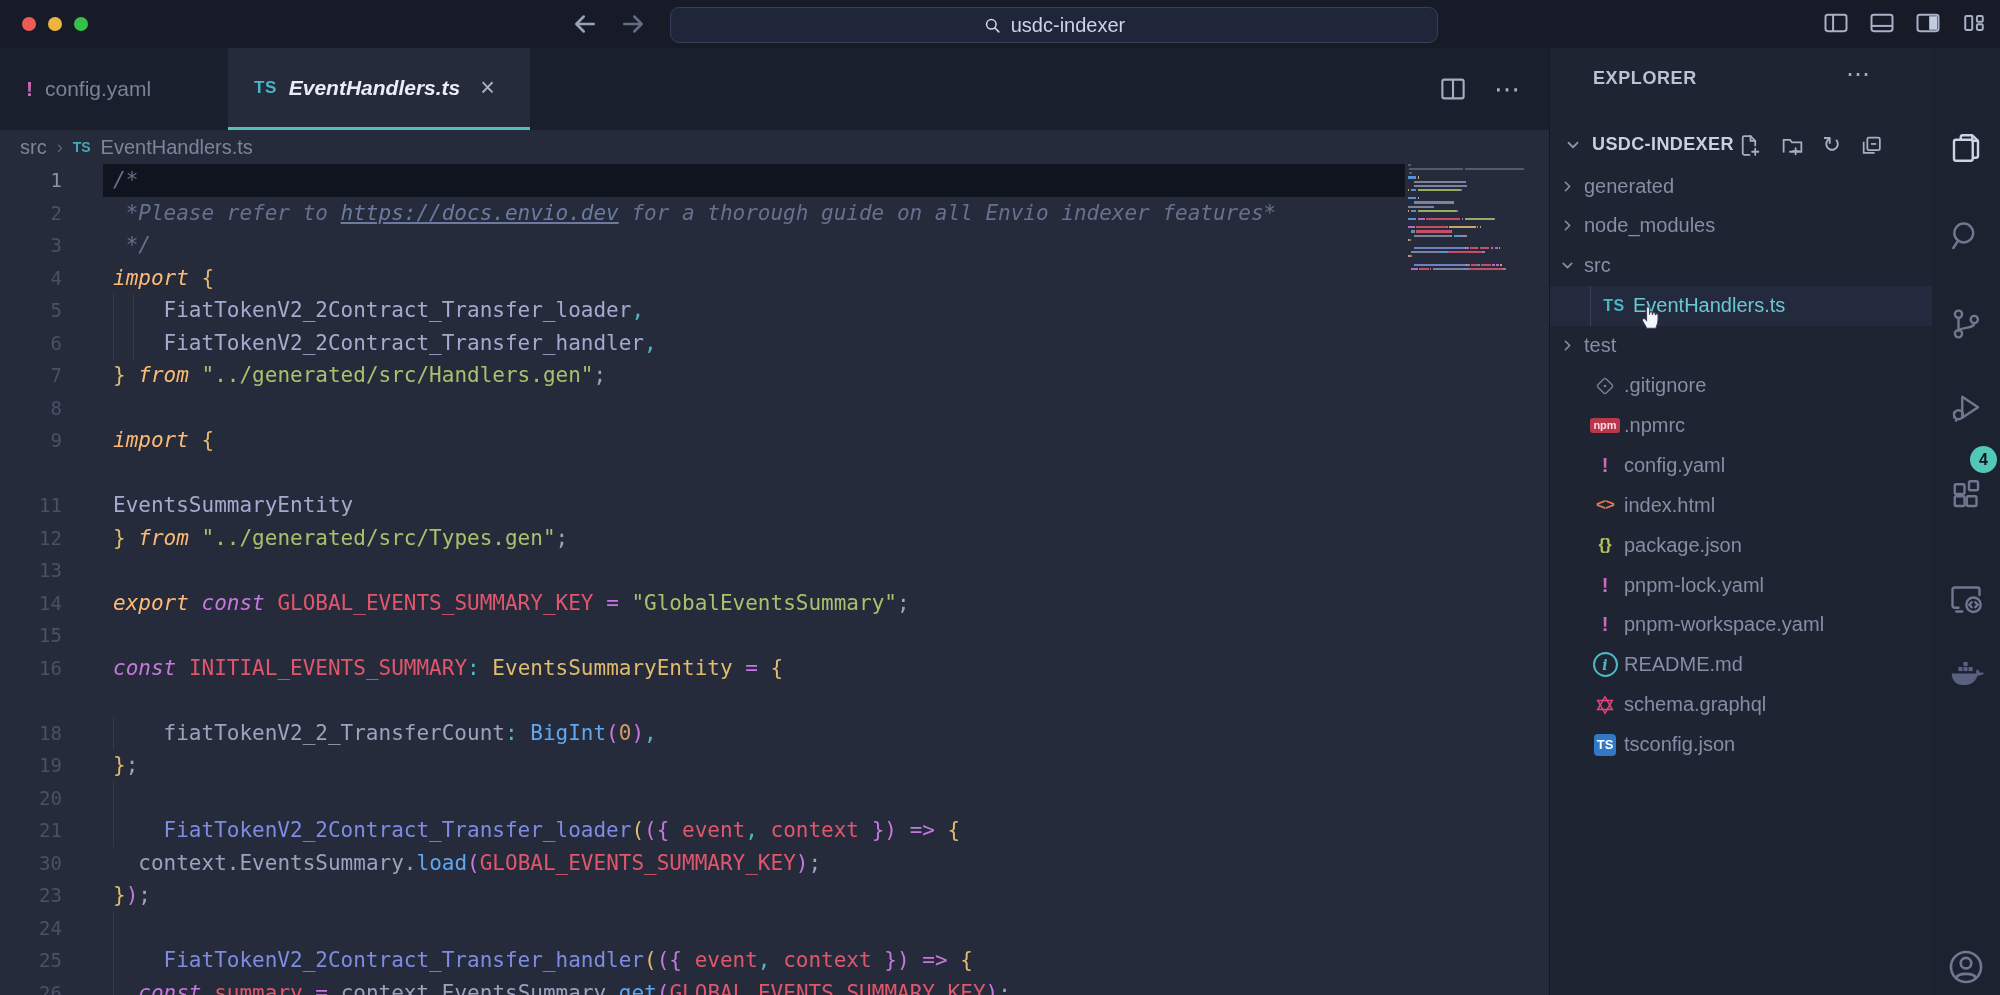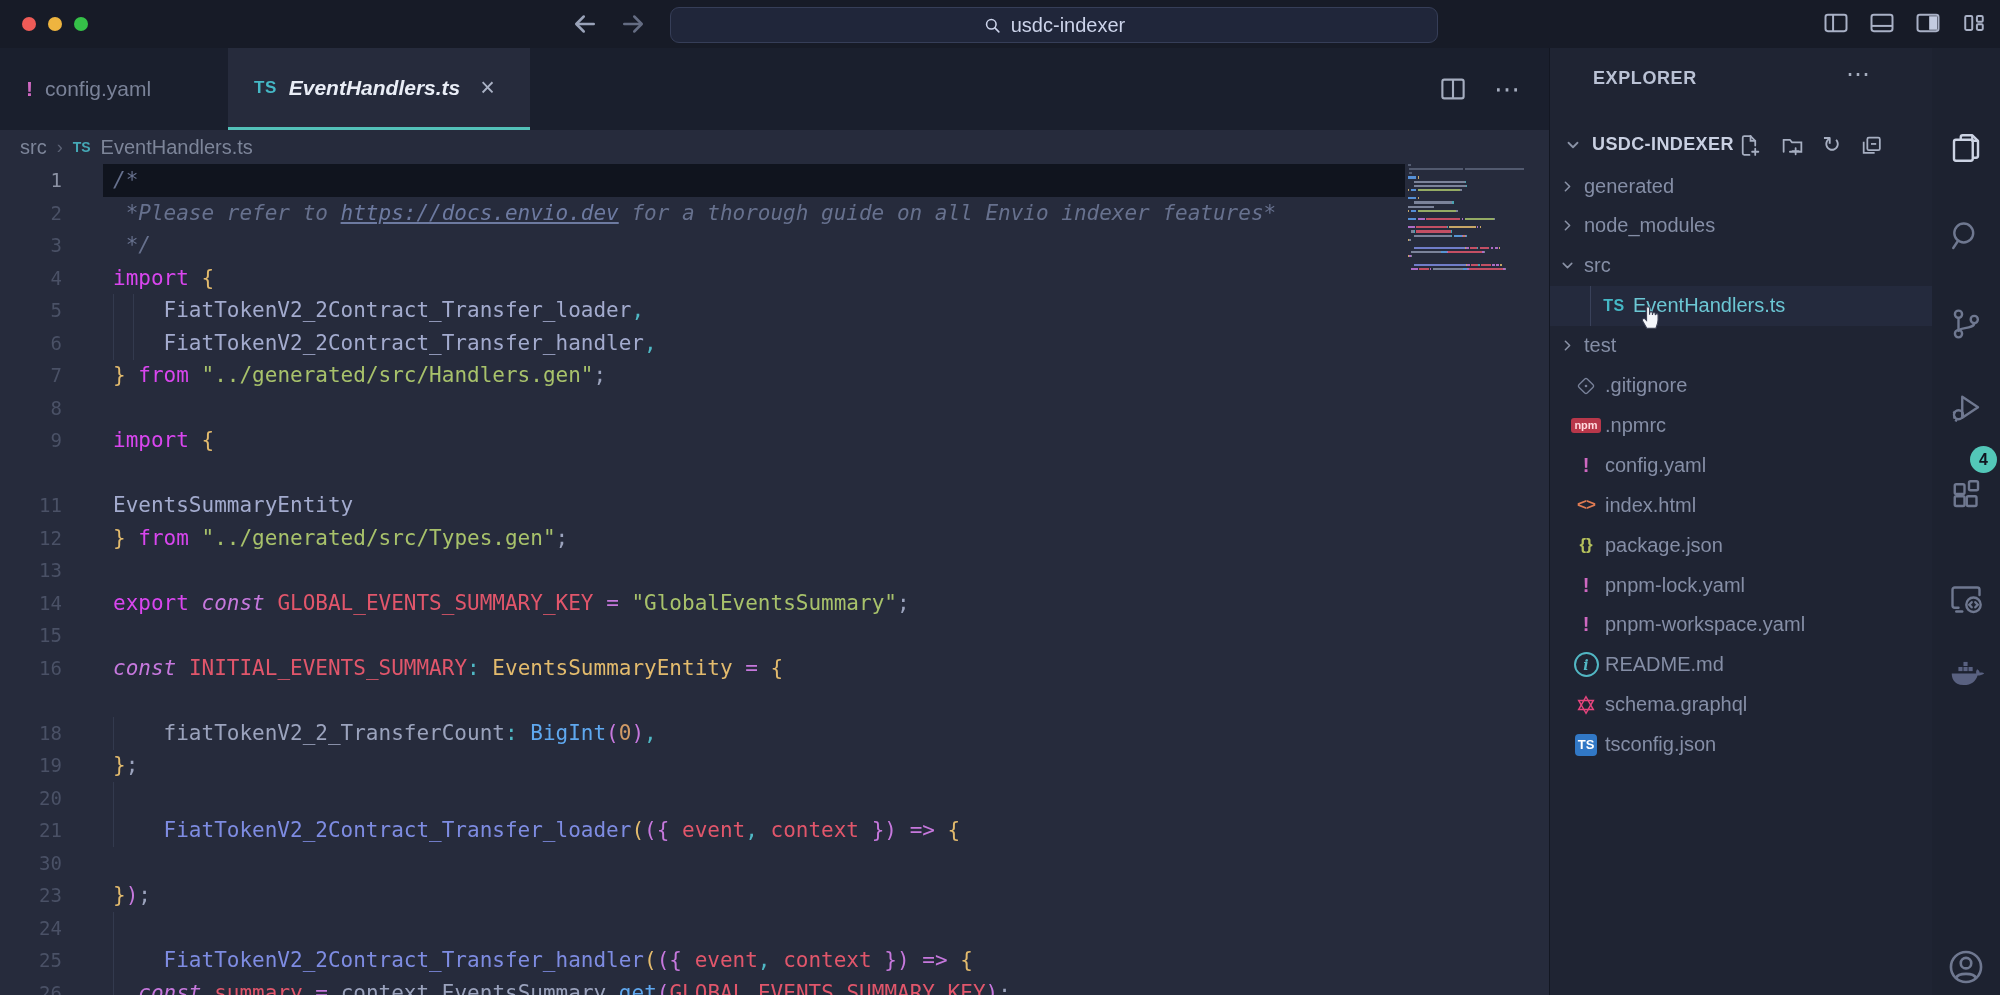--- a/index.html
+++ b/index.html
@@ -37,21 +37,21 @@
   
   .code-layer{position:absolute;left:0;top:164px;width:1549px;height:831px;}
   .code-row{position:absolute;left:0;width:1549px;height:33px;font-family:"DejaVu Sans Mono",monospace;font-size:21px;line-height:33px;white-space:pre;}
   .code-row.hl::before{content:"";position:absolute;left:103px;top:0;width:1302px;height:33px;background:#10141e;}
   .ln{position:absolute;left:0;top:0;width:62px;text-align:right;color:#4a5166;font-size:19px;}
   .ln-active{color:#8d93a5;}
   .lc{position:absolute;left:113px;top:0;}
   .guide{position:absolute;top:0;width:1px;height:33px;background:#333a4e;}
   .tk-com{color:#67718e;font-style:italic}
   .tk-comlink{color:#6d7aa0;font-style:italic;text-decoration:underline}
-  .tk-kw{color:#d946ef;}
+  .tk-kw{color:#fdba74;font-style:italic}
   .tk-kw2{color:#c678dd;font-style:italic}
   .tk-id{color:#a3abce}
   .tk-var{color:#e1566b}
   .tk-type{color:#e3bb6d}
   .tk-str{color:#a8c26b}
   .tk-fn{color:#5fa8ef}
   .tk-fn2{color:#7e8ce2}
   .tk-num{color:#d19a66}
   .tk-pn{color:#9ba3bd}
   .tk-te{color:#4fb8c5}
@@ -69,21 +69,21 @@
   .sb-header{position:absolute;left:0;top:0;width:100%;height:62px;}
   .sb-title{position:absolute;left:43px;top:20px;font-size:18px;font-weight:600;letter-spacing:.6px;color:#bac2d5;}
   .sb-more{position:absolute;right:62px;top:12px;font-size:24px;color:#a5adbf;}
   .section-row{position:absolute;left:0;top:78px;width:100%;height:40px;}
   .section-label{position:absolute;left:42px;top:8px;font-size:18px;font-weight:700;letter-spacing:.4px;color:#c9d0e2;}
   .section-icons{position:absolute;right:48px;top:7px;display:flex;gap:18px;color:#a7afc2;}
   .glyph-btn{font-size:22px;line-height:24px;color:#a7afc2;font-family:"DejaVu Sans",sans-serif;}
   .tree{position:absolute;left:0;top:118px;width:100%;}
   .tree-row{position:absolute;left:0;width:100%;height:40px;display:flex;align-items:center;color:#858ea6;font-size:20px;}
   .tree-row .chev{margin-left:9px;margin-right:8px;color:#8a92a6;}
-  .tree-row .ficon{width:30px;margin-left:21px;margin-right:4px;display:flex;justify-content:center;align-items:center;}
+  .tree-row .ficon{width:30px;margin-left:40px;margin-right:4px;display:flex;justify-content:center;align-items:center;}
   .tree-row.child{position:relative;}
   .tree-row.child::before{content:"";position:absolute;left:40px;top:0;width:1px;height:40px;background:#39415a;}
   .tree-row.child .ficon{margin-left:49px;}
   .tree-row.selected{background:#242a3d;}
   .tree-row.selected .lbl{color:#6cc7d4;}
   .icon-yaml{color:#cf68c1;font-weight:bold;font-size:20px;}
   .icon-html{color:#e07b53;font-weight:bold;font-size:17px;letter-spacing:-1px;}
   .icon-braces{color:#b5c15c;font-weight:bold;font-size:17px;}
   .icon-ts{color:#45b8c6;font-weight:bold;font-size:16px;letter-spacing:.5px;}
   .icon-tsbadge{background:#3178c6;color:#fff;font-weight:bold;font-size:13px;width:22px;height:22px;border-radius:4px;display:flex;align-items:center;justify-content:center;}
@@ -199,21 +199,21 @@
     <div class="code-row" style="top: 325px;"><div class="ln">11</div><div class="lc"><span class="tk-id">EventsSummaryEntity</span></div></div>
     <div class="code-row" style="top: 357.5px;"><div class="ln">12</div><div class="lc"><span class="tk-b1">}</span><span class="tk-pn"> </span><span class="tk-kw">from</span><span class="tk-pn"> </span><span class="tk-str">"../generated/src/Types.gen"</span><span class="tk-pn">;</span></div></div>
     <div class="code-row" style="top: 390px;"><div class="ln">13</div><div class="lc"></div></div>
     <div class="code-row" style="top: 422.5px;"><div class="ln">14</div><div class="lc"><span class="tk-kw">export</span><span class="tk-pn"> </span><span class="tk-kw2">const</span><span class="tk-pn"> </span><span class="tk-var">GLOBAL_EVENTS_SUMMARY_KEY</span><span class="tk-pn"> </span><span class="tk-op">=</span><span class="tk-pn"> </span><span class="tk-str">"GlobalEventsSummary"</span><span class="tk-pn">;</span></div></div>
     <div class="code-row" style="top: 455px;"><div class="ln">15</div><div class="lc"></div></div>
     <div class="code-row" style="top: 487.5px;"><div class="ln">16</div><div class="lc"><span class="tk-kw2">const</span><span class="tk-pn"> </span><span class="tk-var">INITIAL_EVENTS_SUMMARY</span><span class="tk-te">:</span><span class="tk-pn"> </span><span class="tk-type">EventsSummaryEntity</span><span class="tk-pn"> </span><span class="tk-op">=</span><span class="tk-pn"> </span><span class="tk-b1">{</span></div></div>
     <div class="code-row" style="top: 552.5px;"><div class="ln">18</div><div class="guide" style="left: 113px;"></div><div class="lc"><span class="tk-pn">    fiatTokenV2_2_TransferCount</span><span class="tk-te">:</span><span class="tk-pn"> </span><span class="tk-fn">BigInt</span><span class="tk-b2">(</span><span class="tk-num">0</span><span class="tk-b2">)</span><span class="tk-te">,</span></div></div>
     <div class="code-row" style="top: 585px;"><div class="ln">19</div><div class="lc"><span class="tk-b1">}</span><span class="tk-pn">;</span></div></div>
     <div class="code-row" style="top: 617.5px;"><div class="ln">20</div><div class="guide" style="left: 113px;"></div><div class="lc"></div></div>
     <div class="code-row" style="top: 650px;"><div class="ln">21</div><div class="guide" style="left: 113px;"></div><div class="lc"><span class="tk-pn">    </span><span class="tk-fn2">FiatTokenV2_2Contract_Transfer_loader</span><span class="tk-b1">(</span><span class="tk-b2">({</span><span class="tk-pn"> </span><span class="tk-var">event</span><span class="tk-te">,</span><span class="tk-pn"> </span><span class="tk-var">context</span><span class="tk-pn"> </span><span class="tk-b2">})</span><span class="tk-pn"> </span><span class="tk-op">=&gt;</span><span class="tk-pn"> </span><span class="tk-b1">{</span></div></div>
-    <div class="code-row" style="top: 682.5px;"><div class="ln">30</div></div>
+    <div class="code-row" style="top: 682.5px;"><div class="ln">30</div><div class="lc"><span class="tk-pn">  context</span><span class="tk-pn">.</span><span class="tk-pn">EventsSummary</span><span class="tk-pn">.</span><span class="tk-fn">load</span><span class="tk-b2">(</span><span class="tk-var">GLOBAL_EVENTS_SUMMARY_KEY</span><span class="tk-b2">)</span><span class="tk-pn">;</span></div></div>
     <div class="code-row" style="top: 715px;"><div class="ln">23</div><div class="lc"><span class="tk-b1">}</span><span class="tk-b2">)</span><span class="tk-pn">;</span></div></div>
     <div class="code-row" style="top: 747.5px;"><div class="ln">24</div><div class="guide" style="left: 113px;"></div><div class="lc"></div></div>
     <div class="code-row" style="top: 780px;"><div class="ln">25</div><div class="guide" style="left: 113px;"></div><div class="lc"><span class="tk-pn">    </span><span class="tk-fn2">FiatTokenV2_2Contract_Transfer_handler</span><span class="tk-b1">(</span><span class="tk-b2">({</span><span class="tk-pn"> </span><span class="tk-var">event</span><span class="tk-te">,</span><span class="tk-pn"> </span><span class="tk-var">context</span><span class="tk-pn"> </span><span class="tk-b2">})</span><span class="tk-pn"> </span><span class="tk-op">=&gt;</span><span class="tk-pn"> </span><span class="tk-b1">{</span></div></div>
     <div class="code-row" style="top: 812.5px;"><div class="ln">26</div><div class="guide" style="left: 113px;"></div><div class="lc"><span class="tk-pn">  </span><span class="tk-kw2">const</span><span class="tk-pn"> </span><span class="tk-var">summary</span><span class="tk-pn"> </span><span class="tk-op">=</span><span class="tk-pn"> </span><span class="tk-pn">context</span><span class="tk-pn">.</span><span class="tk-pn">EventsSummary</span><span class="tk-pn">.</span><span class="tk-fn">get</span><span class="tk-b2">(</span><span class="tk-var">GLOBAL_EVENTS_SUMMARY_KEY</span><span class="tk-b2">)</span><span class="tk-pn">;</span></div></div>
   </div>
 <div class="minimap">
     <div class="mm-row" style="top: 0px;">
       <span class="mm-seg" style="width: 2.76px; background: rgb(90, 99, 120);"></span>
     </div>
     <div class="mm-row" style="top: 4.15px;">

